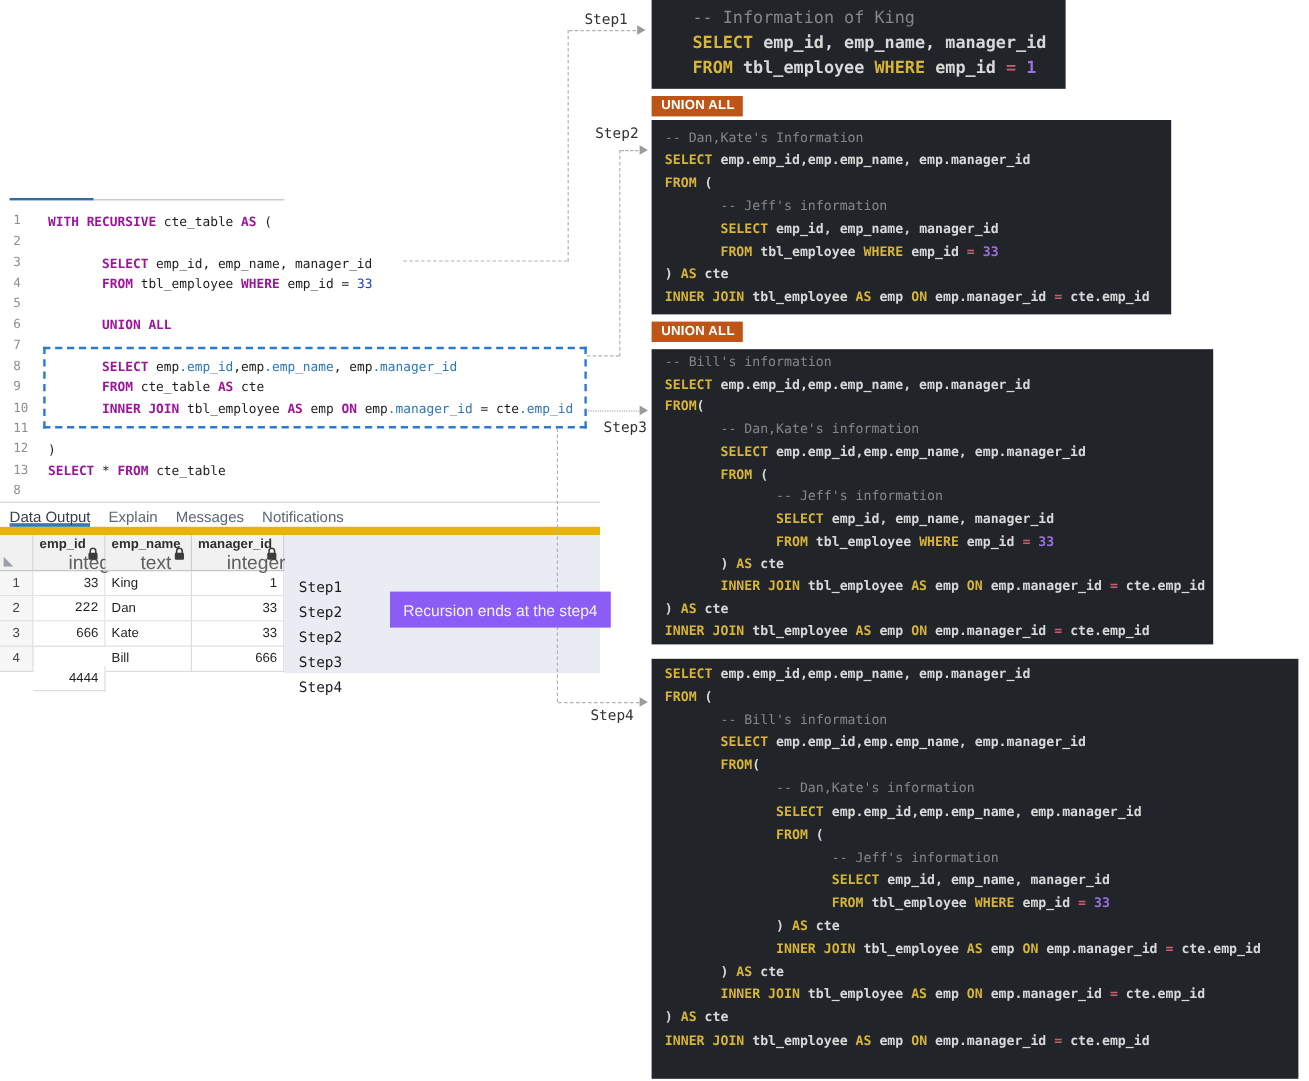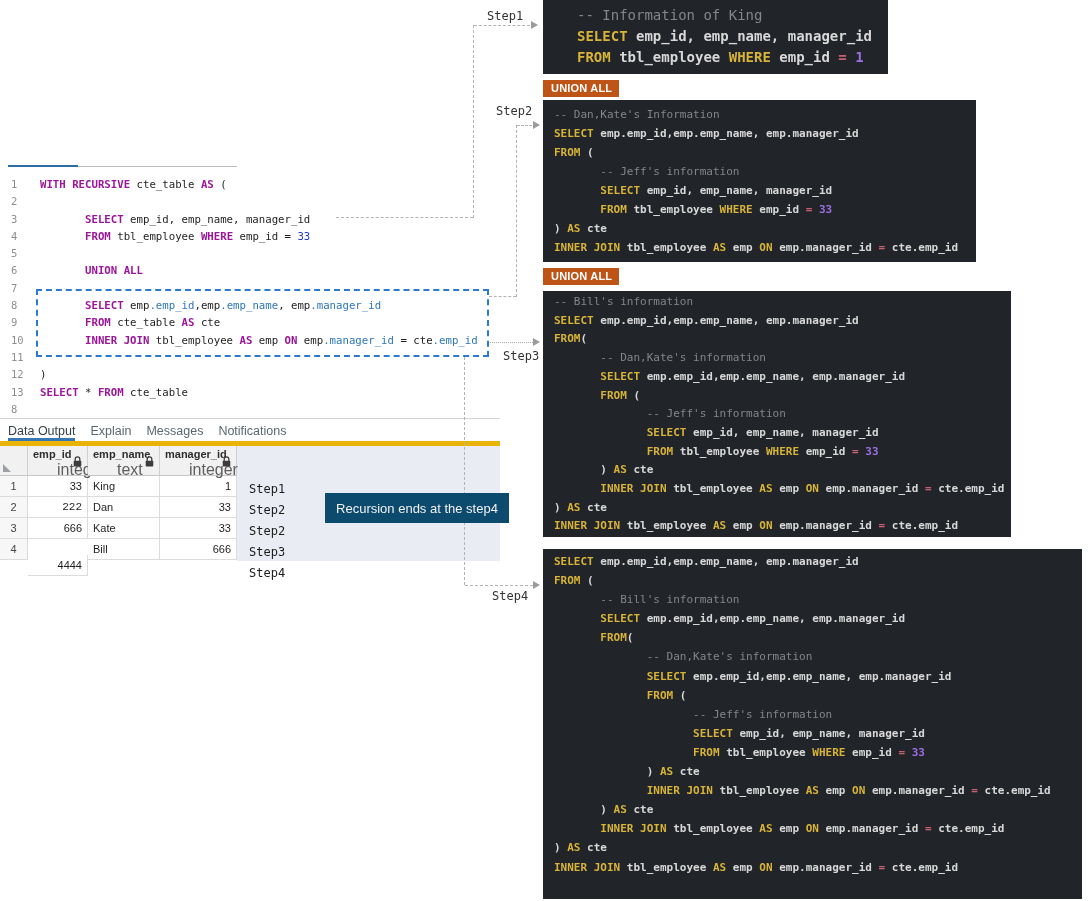--- a/index.html
+++ b/index.html
@@ -16,21 +16,21 @@
            white-space:pre;tab-size:7;-moz-tab-size:7;color:#1e1e1e;}
   .ed-line .k{color:#9c149b;font-weight:bold;}
   .ed-line .t{color:#1e1e1e;}
   .ed-line .p{color:#2d77bd;}
   .ed-line .n{color:#2840c0;}
   .sel-box{position:absolute;left:36px;top:289px;width:453px;height:68px;border:2px dashed #2b7ad0;
            box-sizing:border-box;z-index:3;}
   
   .panel-top{position:absolute;left:0;top:418px;width:500px;height:1px;background:#d5d5d5;}
   .tabs{position:absolute;left:0;top:420px;width:500px;height:26px;display:flex;gap:15px;padding-left:8px;
-        box-sizing:border-box;font-size:12.5px;color:#5a6872;border-bottom:5px solid #eab308;}
+        box-sizing:border-box;font-size:12.5px;color:#5a6872;border-bottom:7px solid #eab308;}
   .tab{line-height:22px;border-bottom:3px solid transparent;cursor:pointer;}
   .tab.active{color:#323e48;border-bottom-color:#3977b4;}
   .side-area{position:absolute;left:237px;top:446px;width:263px;height:115px;background:#e9ecf3;}
   .grid{position:absolute;left:0;top:446px;z-index:2;}
   .ghead{display:flex;}
   .hcorner{width:28px;height:30px;background:#f1f1f1;border-right:1px solid #cfcfcf;border-bottom:1px solid #c6c6c6;
            box-sizing:border-box;position:relative;}
   .tri{position:absolute;left:3px;bottom:3px;width:0;height:0;border-left:8px solid #9aa0a6;border-top:8px solid transparent;}
   .hcell{height:30px;background:#f1f1f1;border-right:1px solid #cfcfcf;border-bottom:1px solid #c6c6c6;
          box-sizing:border-box;position:relative;padding:2px 0 0 5px;}
@@ -39,21 +39,21 @@
   .lock{position:absolute;right:5px;top:10px;}
   .grow{display:flex;}
   .cell{height:21px;line-height:20px;background:#fff;border-right:1px solid #dcdcdc;border-bottom:1px solid #dcdcdc;
         box-sizing:border-box;font-size:11px;color:#1f1f1f;overflow:hidden;}
   .cell.rownum{width:28px;background:#f7f7f7;color:#444;text-align:center;}
   .cell.num{text-align:right;padding-right:5px;}
   .cell.txt{text-align:left;padding-left:5px;}
   .step-labels{position:absolute;left:249px;top:479px;z-index:4;}
   .step-label{height:21px;line-height:21px;font-family:"DejaVu Sans Mono",monospace;font-size:12px;color:#1c1c1c;}
   
-  .tooltip{position:absolute;left:325px;top:493px;width:184px;height:30px;background:#0c4a6e;color:#f2f2f2;
+  .tooltip{position:absolute;left:325px;top:493px;width:184px;height:30px;background:#8b5cf6;color:#f2f2f2;
            font-size:13px;display:flex;align-items:center;justify-content:center;z-index:6;}
   
   .dh{position:absolute;border-top:1px dashed #b3b3b3;z-index:1;}
   .dh.dot{border-top-style:dotted;border-top-color:#ababab;}
   .dv{position:absolute;border-left:1px dashed #b3b3b3;z-index:1;}
   .arr{position:absolute;width:0;height:0;border-top:4px solid transparent;border-bottom:4px solid transparent;
        border-left:7px solid #9b9b9b;z-index:1;}
   .conn-label{position:absolute;font-family:"DejaVu Sans Mono",monospace;font-size:12px;color:#333;z-index:2;}
   
   .dark{position:absolute;background:#212429;overflow:hidden;box-sizing:border-box;

